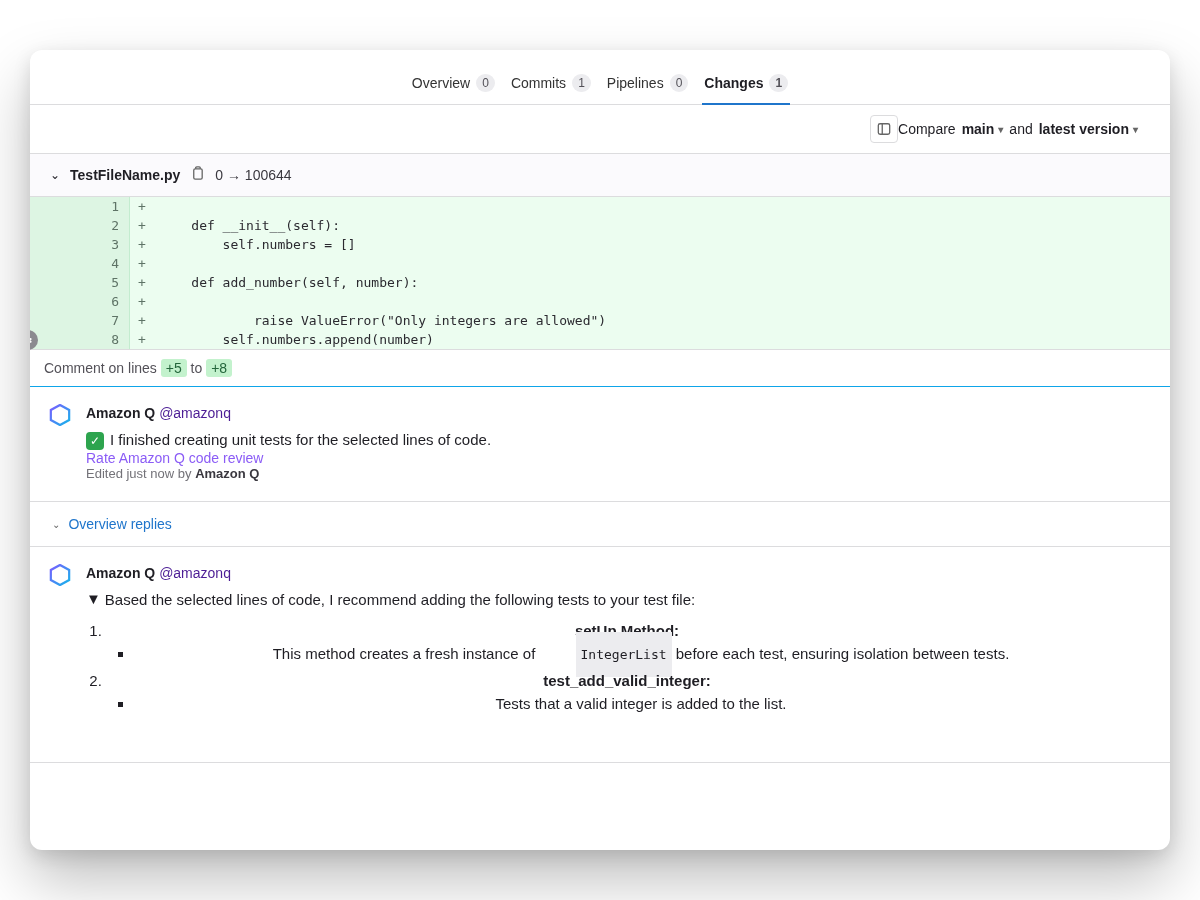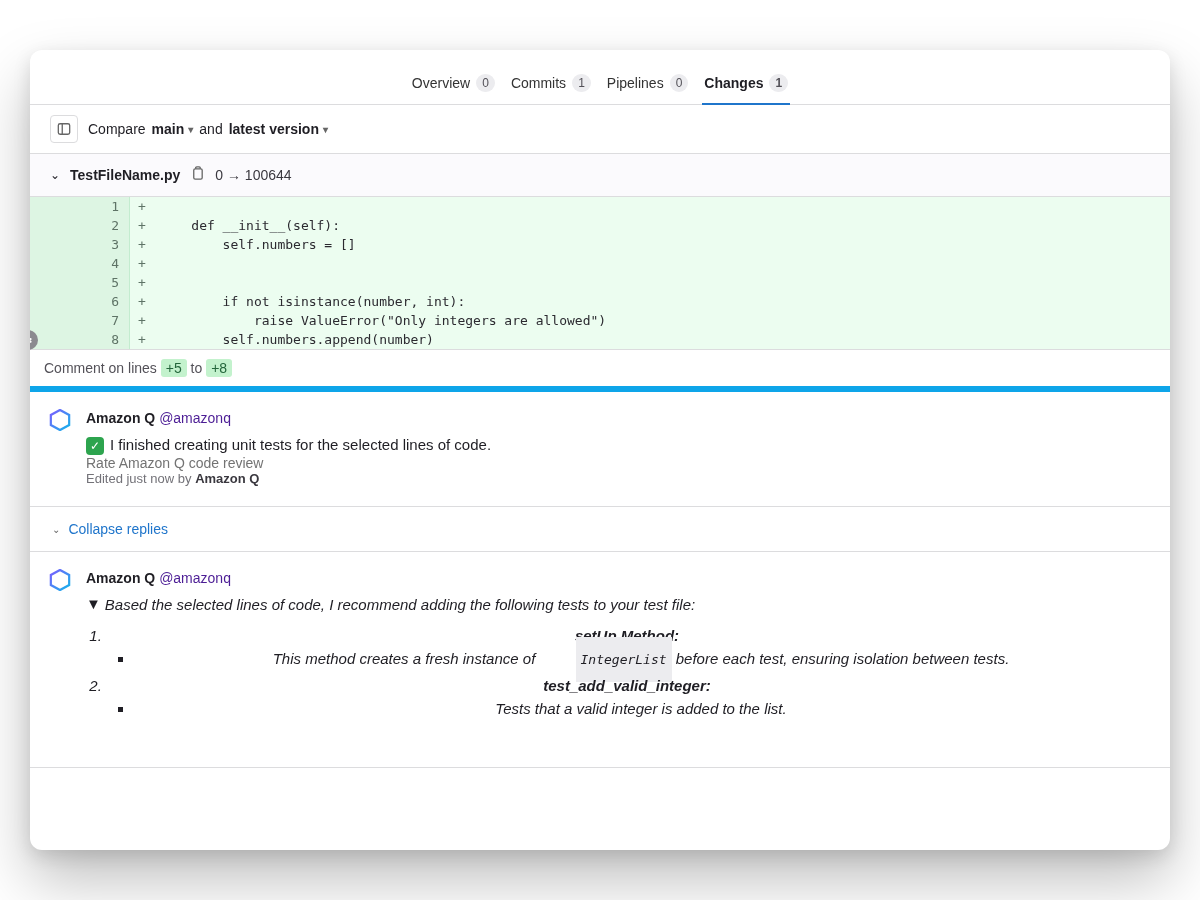--- a/index.html
+++ b/index.html
@@ -54,23 +54,23 @@
     font-size: 12px;
     display: inline-flex;
     align-items: center;
     justify-content: center;
     padding: 0 6px;
   }
   
   .compare-bar {
     display: flex;
     align-items: center;
-    gap: 10px;
-    padding: 10px 20px;
-    border-bottom: 1px solid #dcdcde;
+    padding: 10px 32px;
+    border-bottom: 1px solid #dcdcde;
+    justify-content: flex-end;
   }
   .icon-btn {
     width: 28px; height: 28px;
     border: 1px solid #dcdcde;
     border-radius: 4px;
     display: inline-flex;
     align-items: center; justify-content: center;
     background: #fff;
     cursor: pointer;
   }
@@ -124,21 +124,21 @@
     border-radius: 50%;
     background: #8b8a90;
     color: #fff;
     font-size: 12px;
     display:flex; align-items:center; justify-content:center;
   }
   
   .comment-range {
     padding: 10px 14px;
     border-top: 1px solid #dcdcde;
-    border-bottom: 6px solid #0ea5e9;
+    border-bottom: 1px solid #0ea5e9;
     color: #535158;
   }
   .pill {
     background: #c3f2cd;
     padding: 1px 5px;
     border-radius: 3px;
     color: #24663b;
     font-weight: 500;
   }
   
@@ -158,34 +158,34 @@
     width:22px; height:22px;
   }
   .author-line { margin-bottom: 10px; }
   .author-name { font-weight: 700; }
   .author-handle { color: #4c1d95; }
   .check-emoji {
     display:inline-flex; width:18px; height:18px; background:#2da44e; color:#fff;
     border-radius:4px; align-items:center; justify-content:center; font-size:12px; margin-right:6px;
   }
   .msg { font-size: 15px;}
-  .link { color: #737373; cursor: pointer; }
+  .link { color: #8b5cf6; cursor: pointer; }
   .meta { color: #737278; font-size: 13px; }
   .meta strong { color: #3a383f; font-weight:600;}
   
   .collapse-row {
     padding: 14px 22px;
     display:flex; align-items:center; gap:8px;
     border-bottom: 1px solid #dcdcde;
     color: #1f75cb;
     cursor:pointer;
   }
   
   .reply { padding-bottom: 40px; }
-  .reply .body { font-size: 15px; font-style: italic; }
+  .reply .body { font-size: 15px; }
   .disclosure { display:inline-block; transform: translateY(-1px); margin-right:4px; }
   ol.tests { margin: 14px 0 0 20px; }
   ol.tests > li { margin-bottom: 10px; text-align: center; }
   .test-title { font-weight: 700; }
   ul.bullets { list-style: square; margin: 6px 0 0 28px; }
   code.inline {
     background:#ececef; padding:15px 5px; border-radius:0;
     font-family: "SFMono-Regular", Menlo, Consolas, monospace; font-size: 13px; margin-left: 36px;
   }
 </style>
@@ -264,25 +264,25 @@
       <div class="code">        self.numbers = []</div>
     </div>
     <div class="line">
       <div class="gutter">4</div>
       <div class="sign">+</div>
       <div class="code"></div>
     </div>
     <div class="line">
       <div class="gutter">5</div>
       <div class="sign">+</div>
+      <div class="code">    def add_number(self, number):</div>
     </div>
     <div class="line">
       <div class="gutter">6</div>
       <div class="sign">+</div>
-      <div class="code">        if not isinstance(number, int):</div>
     </div>
     <div class="line">
       <div class="gutter">7</div>
       <div class="sign">+</div>
       <div class="code">            raise ValueError("Only integers are allowed")</div>
     </div>
     <div class="line last-line-wrap">
       <div class="gutter-marker">✽</div>
       <div class="gutter">8</div>
       <div class="sign">+</div>
@@ -317,21 +317,21 @@
       <span class="check-emoji">✓</span><span>I finished creating unit tests for the selected lines of code.</span>
     </div>
     <div class="link">Rate Amazon Q code review</div>
     <div class="meta">
       <span>Edited just now by </span><strong>Amazon Q</strong>
     </div>
   </div>
 
   <div class="collapse-row">
     <span class="chevron">⌄</span>
-    <span>Collapse replies</span>
+    <span>Overview replies</span>
   </div>
 
   <div class="comment reply">
     <div class="avatar">
       <svg class="q-hex" viewBox="0 0 24 24">
           <polygon points="12,1 22,6.5 22,17.5 12,23 2,17.5 2,6.5" fill="none" stroke="url(#g2)" stroke-width="2.4"></polygon>
           <defs>
             <linearGradient id="g2" x1="0" y1="0" x2="1" y2="1">
               <stop offset="0" stop-color="#7b5cff"></stop>
               <stop offset="1" stop-color="#13b5ea"></stop>

